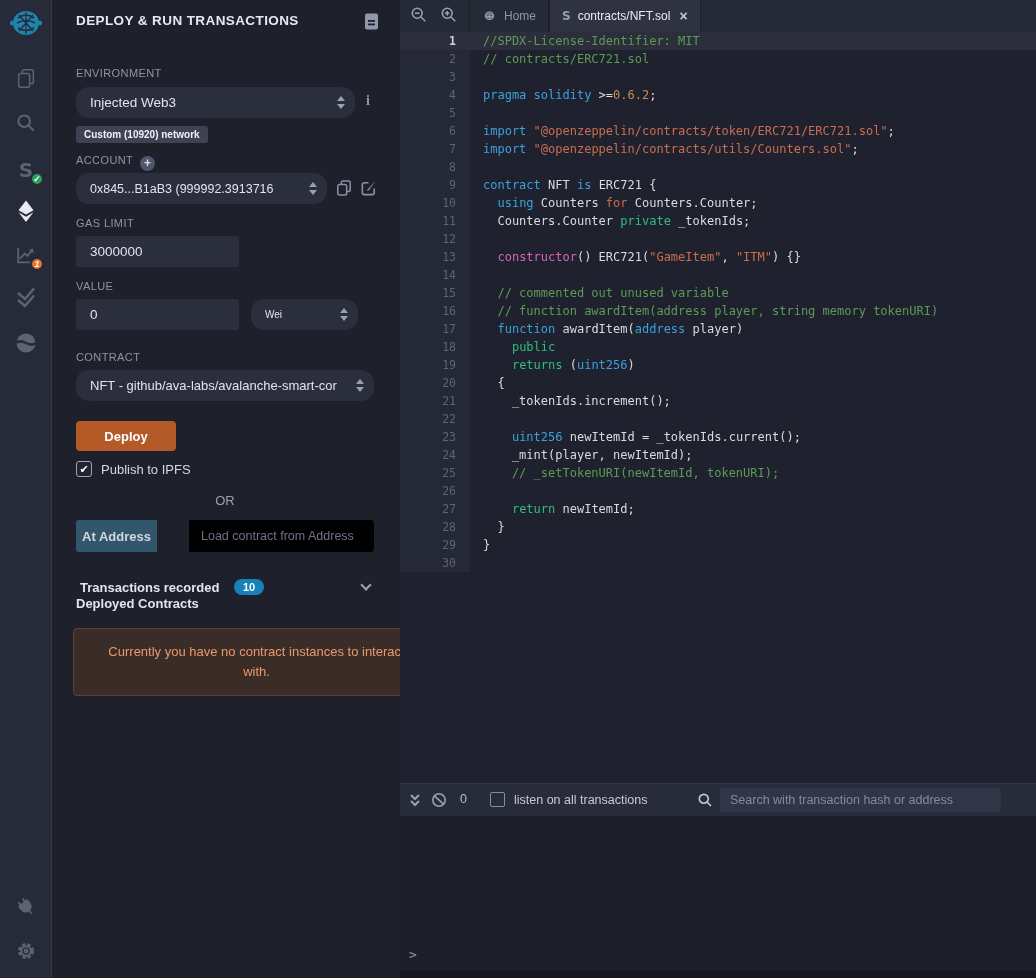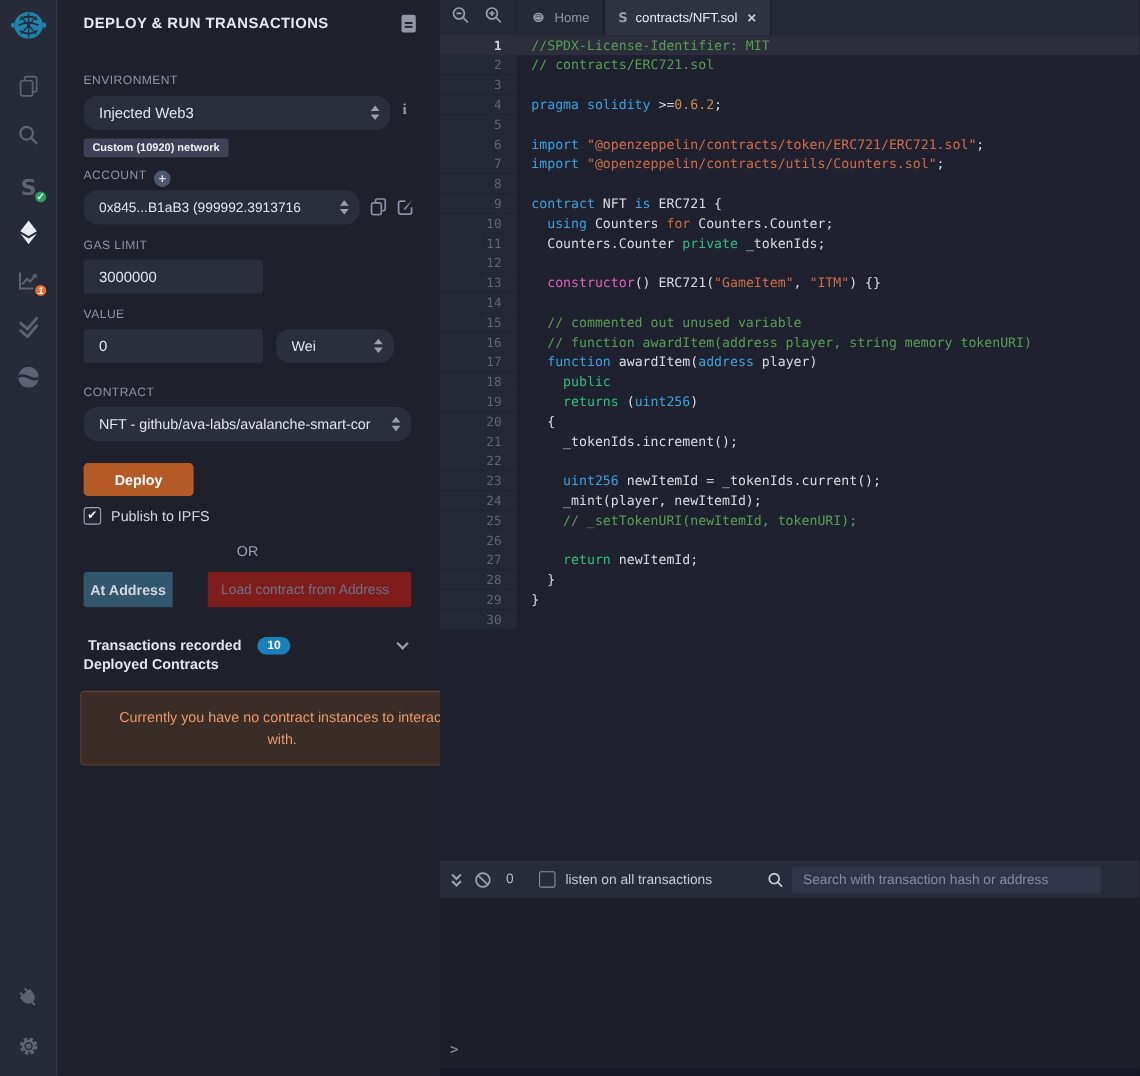--- a/index.html
+++ b/index.html
@@ -34,21 +34,21 @@
   .net-badge { background:#3e4254; color:#eff0f5; font-size:10px; font-weight:700; border-radius:3px; padding:3px 8px; display:inline-block; }
   .plus-circle { display:inline-flex; width:15px; height:15px; border-radius:50%; background:#51566f; color:#dadce6; font-size:12px; font-weight:700; align-items:center; justify-content:center; line-height:1; margin-left:7px; vertical-align:-3px; }
   input.txt { background:#2b2e3d; border:none; border-radius:3px; color:#e2e4ea; font-size:13.5px; padding:0 14px; font-family:"Liberation Sans", sans-serif; outline:none; }
   .icon-btn { color:#8b90a4; }
   .deploy-btn { background:#b45a27; border:none; border-radius:4px; color:#fff; font-size:13px; font-weight:700; font-family:"Liberation Sans", sans-serif; }
   .chk { width:16px; height:16px; border:1px solid #9fa3b5; border-radius:3px; background:#22242f; color:#fff; font-size:11px; display:flex; align-items:center; justify-content:center; line-height:1; }
   .pub-label { font-size:13px; color:#d6d8e0; margin-left:9px; }
   .or-text { font-size:13px; color:#9ca0b2; text-align:center; }
   .ata-row { display:flex; }
   .ata-btn { width:100px; background:#32566c; color:#d3d7de; font-size:13px; font-weight:600; border:none; border-radius:3px 0 0 3px; font-family:"Liberation Sans", sans-serif; }
-  .ata-input { flex:1; background:#7f1d1d; border:none; border-radius:0 3px 3px 0; color:#c8ccd6; font-size:12.5px; padding:0 12px; font-family:"Liberation Sans", sans-serif; outline:none;margin-left:32px; }
+  .ata-input { flex:1; background:#000000; border:none; border-radius:0 3px 3px 0; color:#c8ccd6; font-size:12.5px; padding:0 12px; font-family:"Liberation Sans", sans-serif; outline:none;margin-left:32px; }
   .ata-input::placeholder { color:#6e7387; }
   .tx-label { font-size:13px; font-weight:700; color:#e3e4ec; }
   .count-pill { display:inline-block; background:#1781ba; color:#fff; font-size:11px; font-weight:700; border-radius:9px; padding:2px 9px; margin-left:10px; vertical-align:1px; }
   .chev { display:inline-block; width:8px; height:8px; border-right:2px solid #9ca0b2; border-bottom:2px solid #9ca0b2; transform:rotate(45deg); }
   .warn-box { background:#3a2c26; border:1px solid #63402d; border-radius:4px; color:#e9996b; font-size:13px; text-align:center; padding:13px 20px; line-height:1.55; }
 
   
   .editor { position:absolute; left:400px; top:0; width:636px; height:978px; background:#1f222e; }
   .tabbar { position:absolute; left:0; top:0; width:636px; height:32px; background:#262a37; display:flex; align-items:stretch; }
   .zoombtns { display:flex; align-items:center; gap:13px; padding:0 12px 0 10px; color:#9aa0b2; }
@@ -195,21 +195,21 @@
           <path d="M15 10 v4.5 a2 2 0 0 1 -2 2 H4.5 a2 2 0 0 1 -2 -2 V6 a2 2 0 0 1 2 -2 H9"></path>
           <path d="M8 11 L16 2.5 l0 0 L9.5 12 l-2.2 0.7 Z" fill="currentColor" stroke="none"></path>
         </svg>
     </div>
 
     <div class="abs flabel" style="left:24px; top:217px" data-interactable="false">GAS LIMIT</div>
     <input class="abs txt" style="left: 24px; top: 236px; width: 163px; height: 31px;" data-interactable="true" value="3000000">
 
     <div class="abs flabel" style="left:24px; top:280px" data-interactable="false">VALUE</div>
     <input class="abs txt" style="left: 24px; top: 299px; width: 163px; height: 31px;" data-interactable="true" value="0">
-    <div class="abs ctrl sel" style="left:199px; top:299px; width:107px; height:31px; font-size:13px" data-interactable="true">
+    <div class="abs ctrl sel" style="left:199px; top:299px; width:107px; height:31px; font-size:10px" data-interactable="true">
       <span class="selval" data-interactable="false">Wei</span>
       <span class="updown" data-interactable="false">
           <i class="up"></i>
           <i class="dn"></i>
         </span>
     </div>
 
     <div class="abs flabel" style="left:24px; top:351px" data-interactable="false">CONTRACT</div>
     <div class="abs ctrl sel" style="left:24px; top:370px; width:298px; height:31px; font-size:13px" data-interactable="true">
       <span class="selval" data-interactable="false">NFT - github/ava-labs/avalanche-smart-cor</span>

